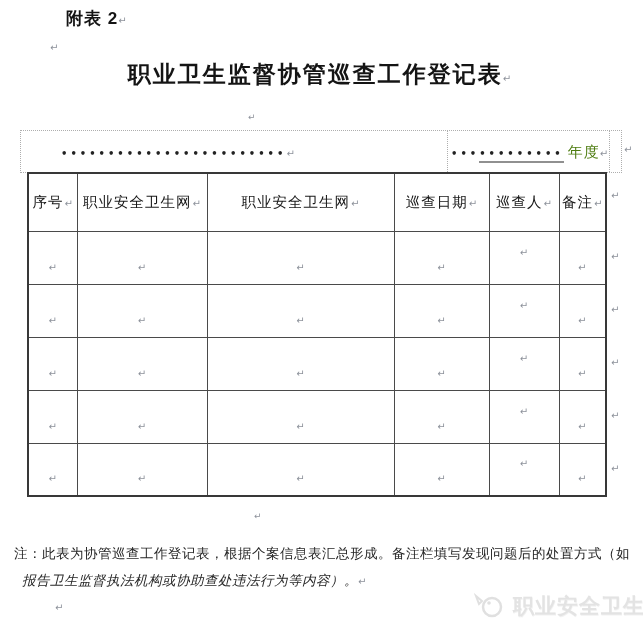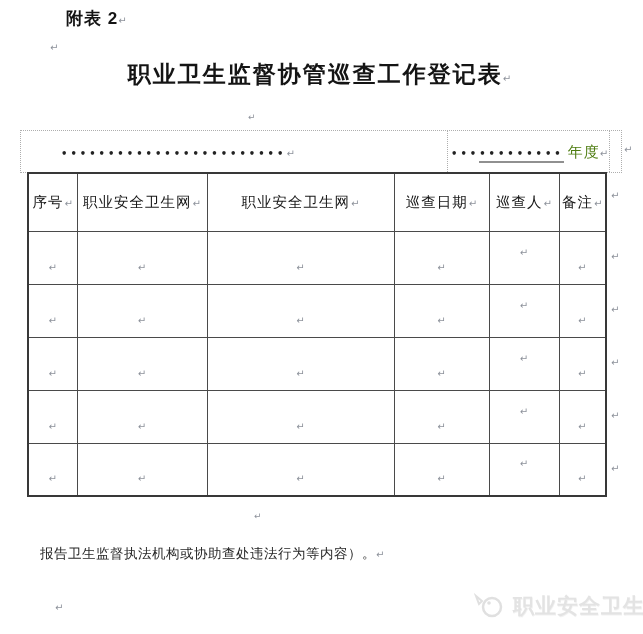--- a/index.html
+++ b/index.html
@@ -56,21 +56,21 @@
   th .pilcrow{margin-left:1px;}
   td .pilcrow{position:relative;top:8px;}
   td .pilcrow.high{top:-7px;}
   
   .edge-mark{position:absolute;left:611px;}
   
   .after-table-mark{position:absolute;left:254px;top:511px;font-size:9px;}
   .note{position:absolute;left:14px;top:540px;width:615px;font-size:13.5px;
     color:#262626;letter-spacing:0.5px;}
   .note .line{white-space:nowrap;line-height:27px;}
-  .note .line.l2{margin-left:26px;}
+  .note .line.l2{margin-left:8px;font-style:italic;}
   .lone-mark-2{position:absolute;left:55px;top:602px;}
   
   .watermark{
     position:absolute;left:474px;top:592px;display:flex;align-items:center;gap:7px;
     color:#e3e3e3;
   }
   .watermark-text{
     font-family:"Liberation Sans","DejaVu Sans",sans-serif;font-size:21px;font-weight:bold;
     letter-spacing:1px;text-shadow:0.5px 0.5px 0 #f2f2f2;white-space:nowrap;
   }
@@ -162,20 +162,21 @@
     <span class="pilcrow edge-mark" style="top: 251px;">↵</span>
     <span class="pilcrow edge-mark" style="top: 304px;">↵</span>
     <span class="pilcrow edge-mark" style="top: 357px;">↵</span>
     <span class="pilcrow edge-mark" style="top: 410px;">↵</span>
     <span class="pilcrow edge-mark" style="top: 463px;">↵</span>
   </div>
 
 <span class="pilcrow after-table-mark">↵</span>
 
 <div class="note">
+  <div class="line">注：此表为协管巡查工作登记表，根据个案信息表汇总形成。备注栏填写发现问题后的处置方式（如</div>
   <div class="line l2"><span>报告卫生监督执法机构或协助查处违法行为等内容）。</span><span class="pilcrow">↵</span></div>
 </div>
 
 <span class="pilcrow lone-mark-2">↵</span>
 
 <div class="watermark">
   <svg width="32" height="28" viewBox="0 0 32 28">
     <circle cx="18" cy="15" r="9" fill="none" stroke="#e0e0e0" stroke-width="2.5"></circle>
     <circle cx="15" cy="11" r="1.8" fill="#e0e0e0"></circle>
     <path d="M8 9 L2 4 L5 12 Z" fill="none" stroke="#e0e0e0" stroke-width="2"></path>

